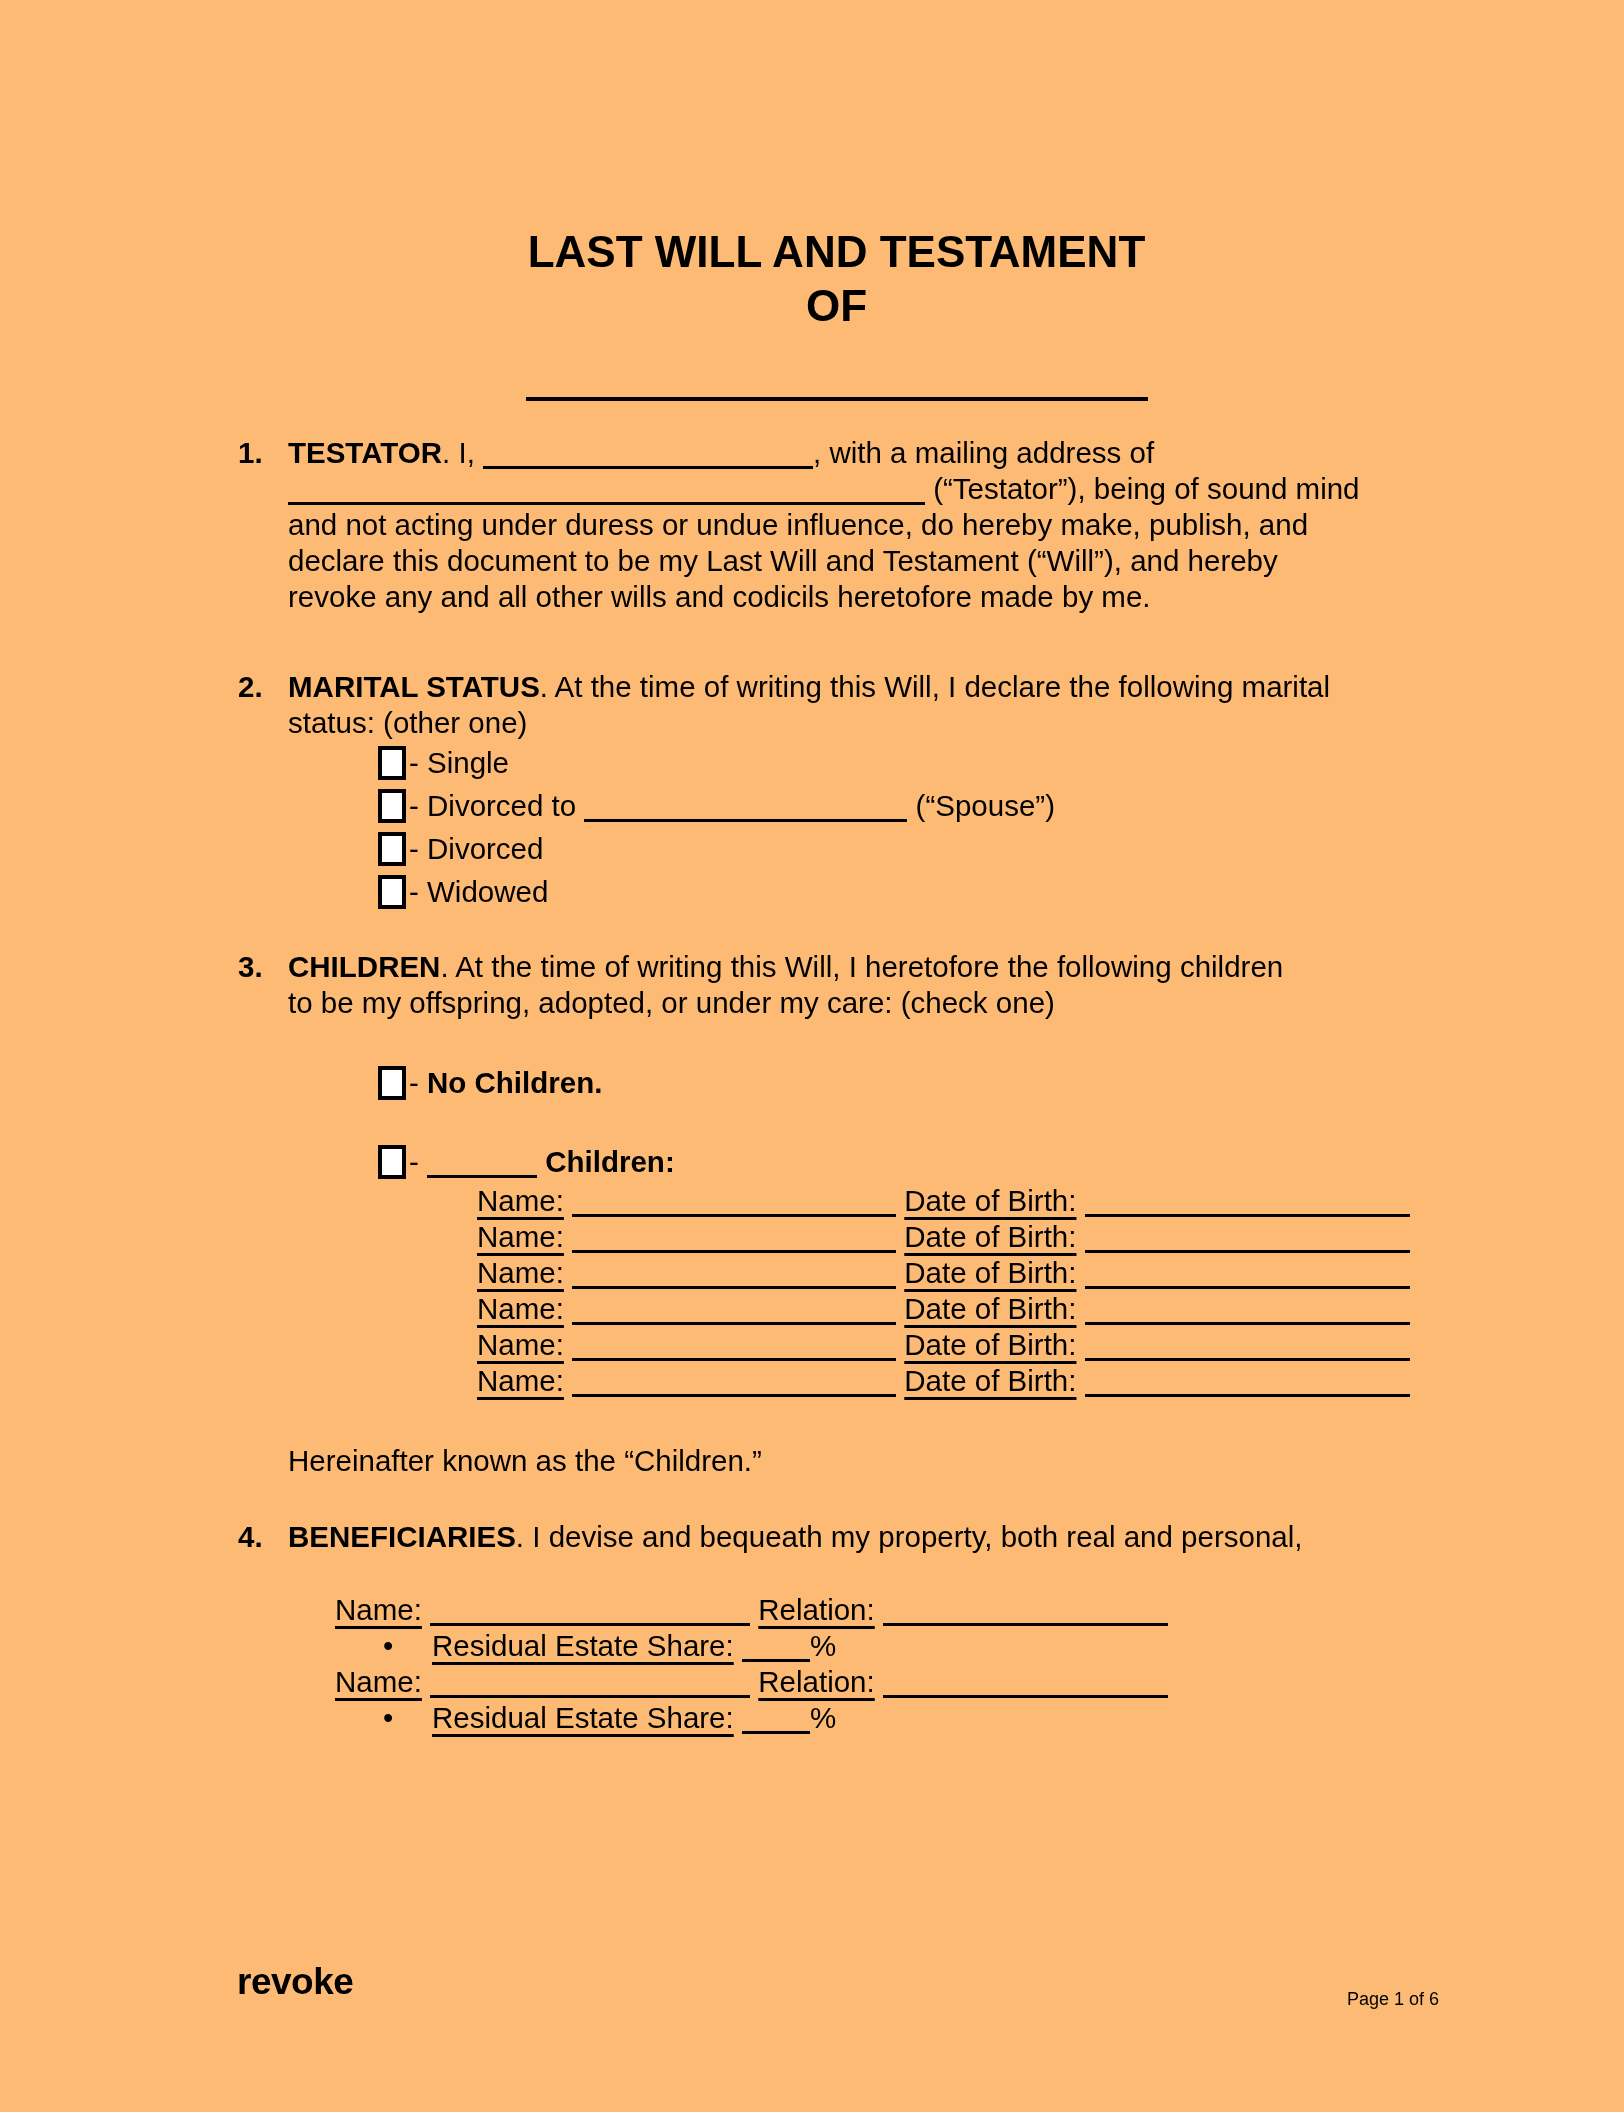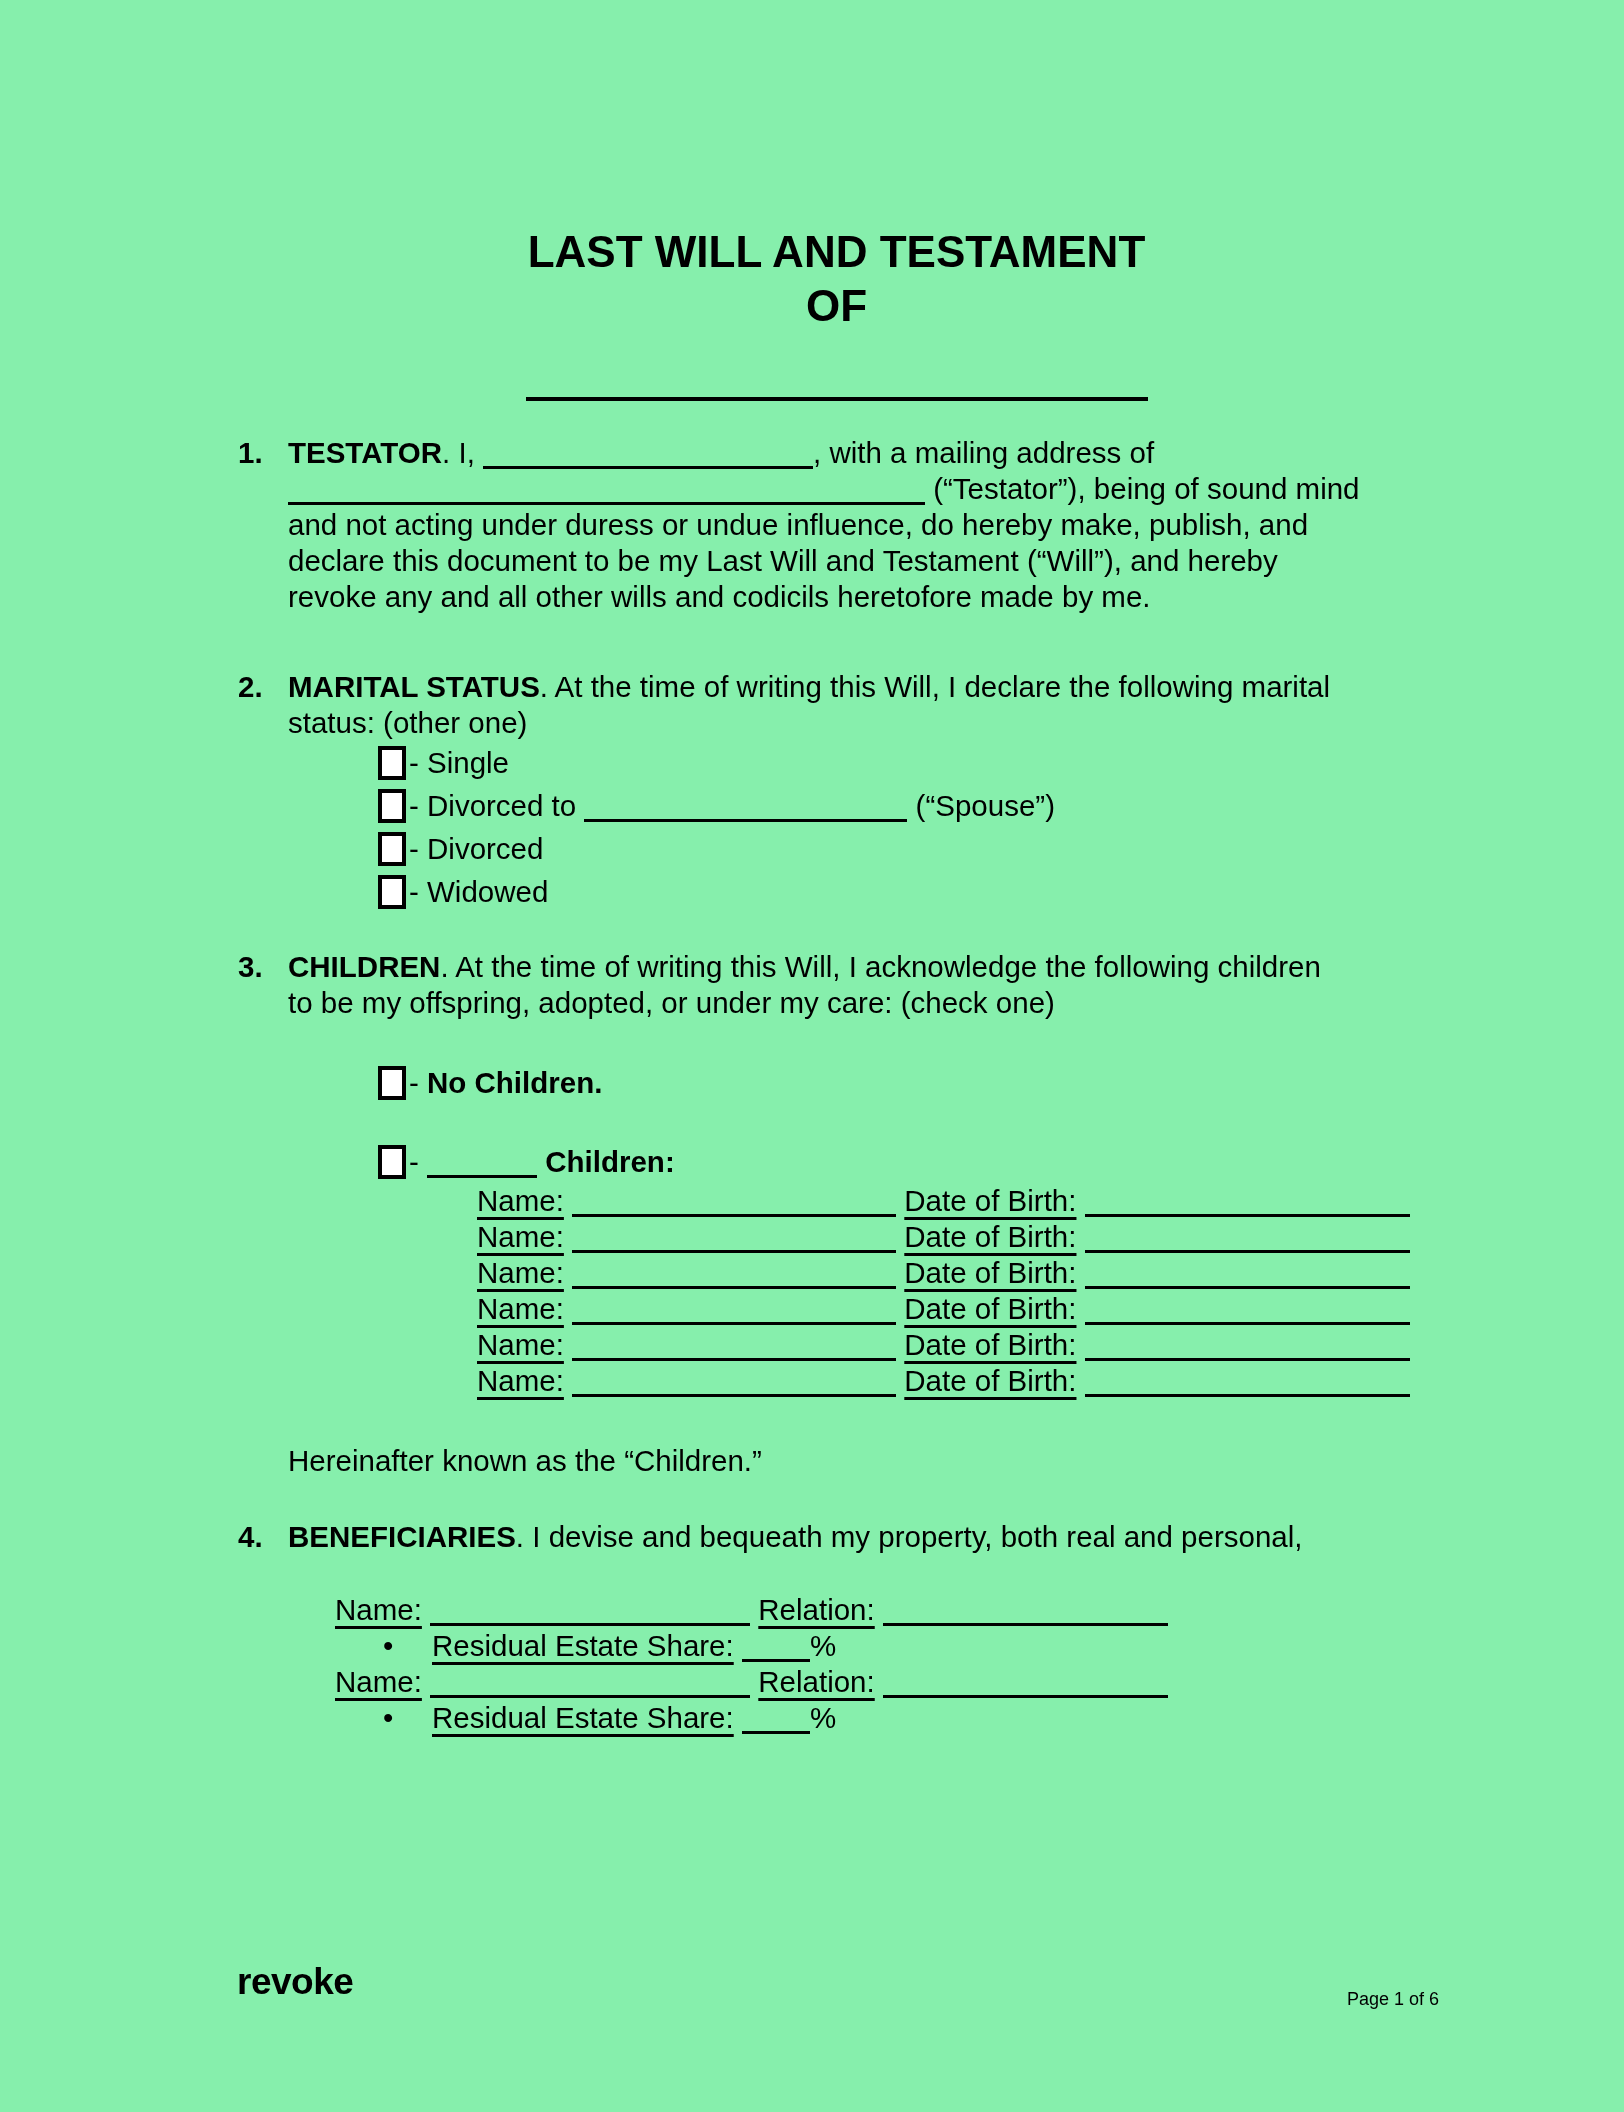--- a/index.html
+++ b/index.html
@@ -1,19 +1,19 @@
 <!DOCTYPE html>
 <html><head>
 <meta charset="utf-8">
 <style>
   * { margin:0; padding:0; box-sizing:border-box; }
   html,body { background:#777; }
   .page {
     width:1624px; height:2112px; margin:0 auto; position:relative;
-    background:#86efac; color:#000;
+    background:#fdba74; color:#000;
     font-family:"Liberation Sans","DejaVu Sans",sans-serif;
     font-size:29.5px; line-height:36px; overflow:hidden;
   }
   .content { padding:225px 144px 0 193px; }
   b, .b { font-weight:700; }
 
   .title { text-align:center; font-weight:700; font-size:44px; line-height:54px; }
   .title-blank { width:622px; height:0; border-bottom:4px solid #000; margin:64px auto 0; }
 
   .eff { margin-top:42px; }
@@ -97,21 +97,21 @@
         </div>
         <div class="cbrow">
           <span class="cb"></span><span>- Widowed</span>
         </div>
       </div>
     </div>
 
     <div class="item mt-sec3">
       <span class="num">3.</span>
       <div>
-        <b>CHILDREN</b><span>. At the time of writing this Will, I acknowledge the following children</span>
+        <b>CHILDREN</b><span>. At the time of writing this Will, I heretofore the following children</span>
       </div>
       <div>to be my offspring, adopted, or under my care: (check one)</div>
 
       <div class="cbrow nochild">
         <span class="cb"></span><span>- </span><b>No Children.</b>
       </div>
 
       <div class="cbrow countrow">
         <span class="cb"></span><span>- </span><span class="blank b110"></span> <b>Children:</b>
       </div>

